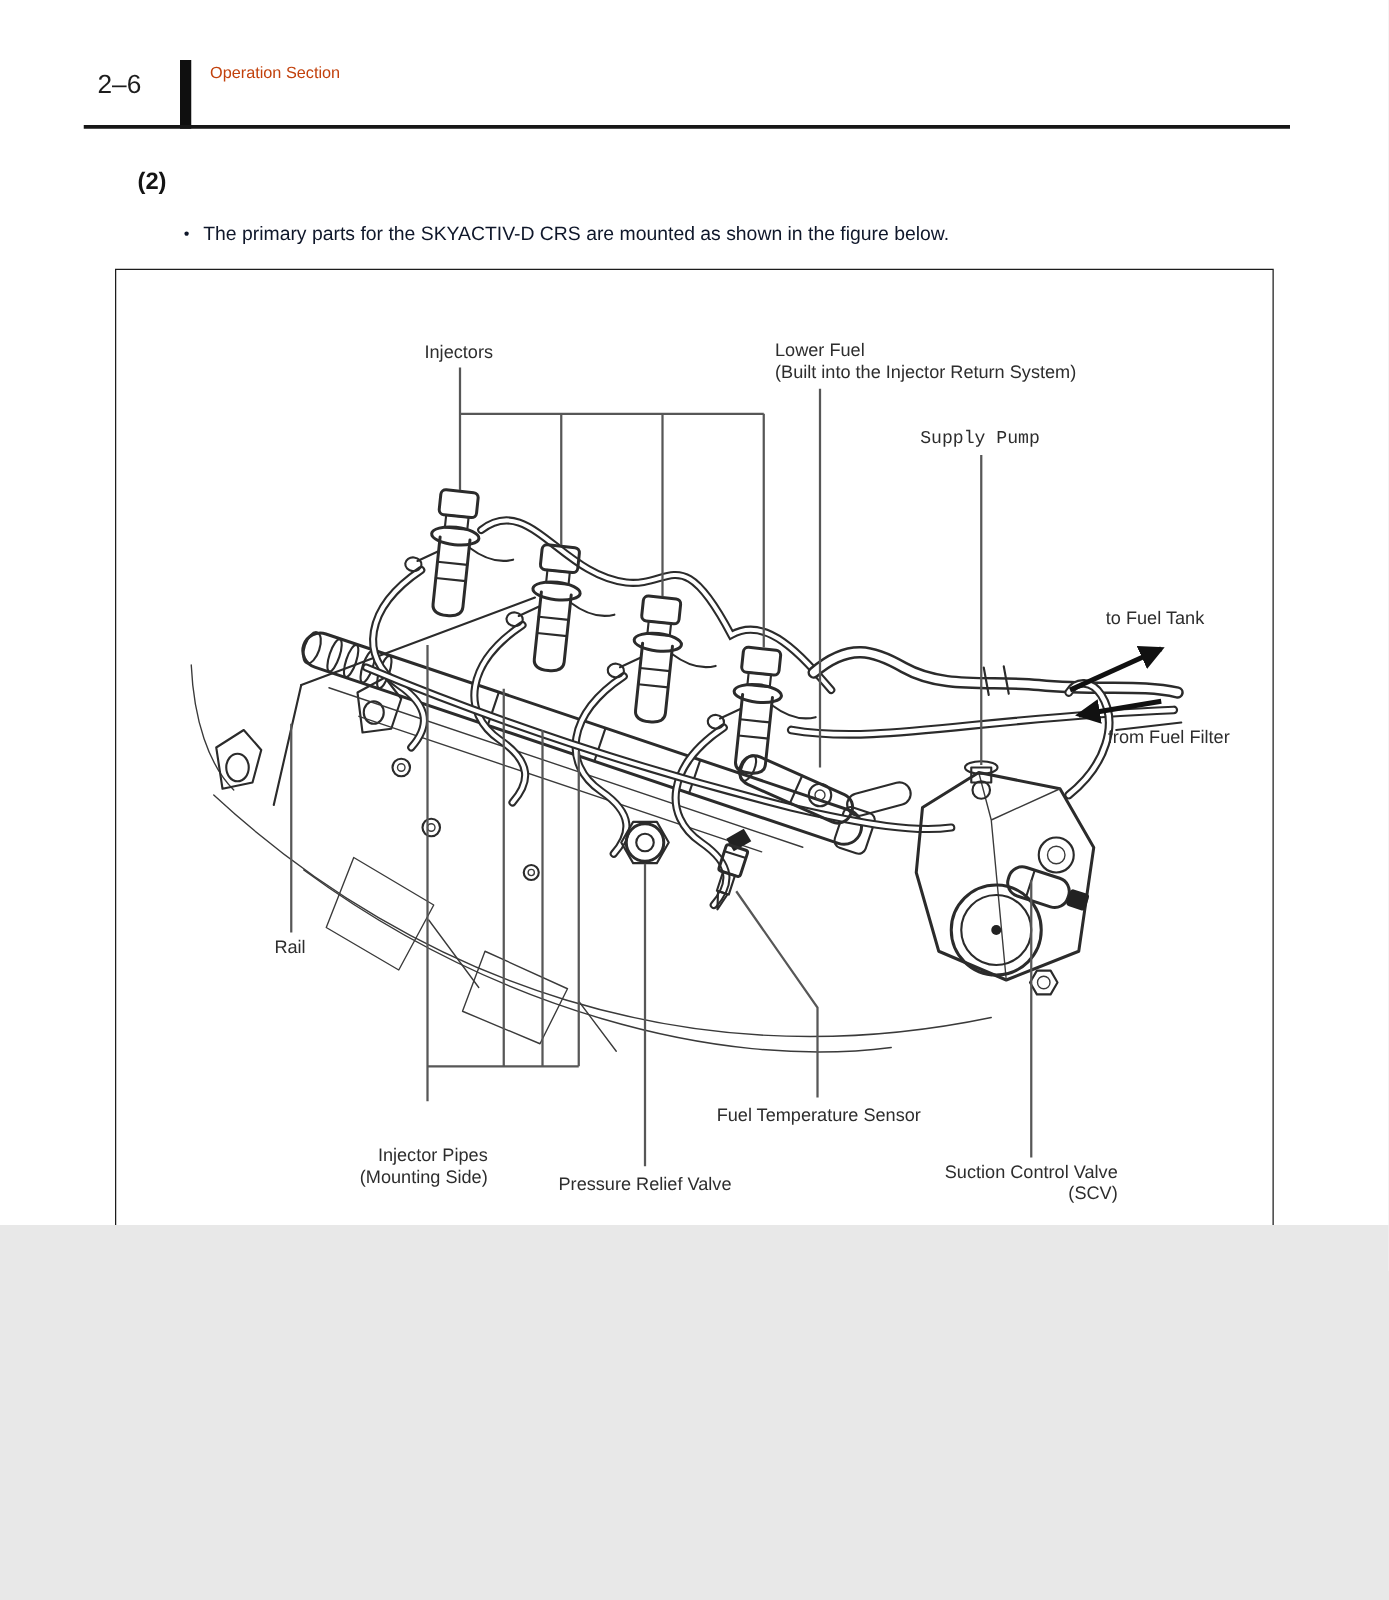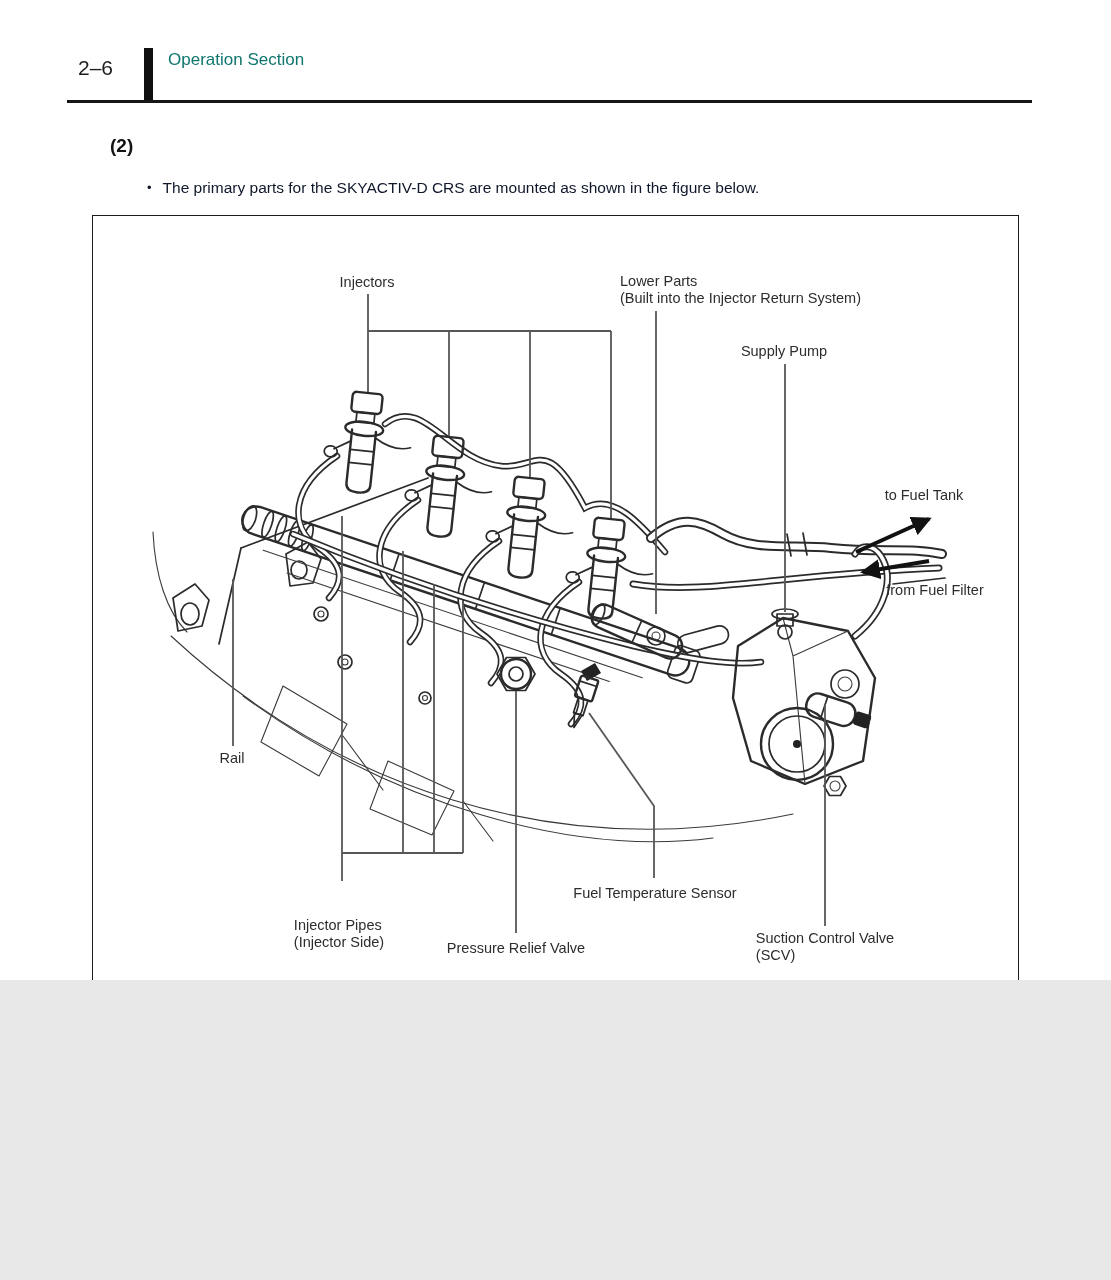--- a/index.html
+++ b/index.html
@@ -4,36 +4,36 @@
 <style>
   html,body{margin:0;padding:0;background:#e8e8e8;}
   .page{
     position:relative;width:1111px;height:980px;background:#ffffff;
     font-family:"Liberation Sans", sans-serif;color:#222;overflow:hidden;
   }
   .abs{position:absolute;}
   
   .page-number{left:78px;top:56px;font-size:21px;color:#1d1d1d;}
   .header-bar{left:144px;top:48px;width:9px;height:55px;background:#0f0f0f;}
-  .section-header{left:168px;top:50px;font-size:17px;color:#0f766e;}
+  .section-header{left:168px;top:50px;font-size:13px;color:#c2410c;}
   .header-rule{left:67px;top:100px;width:965px;height:2.5px;background:#161616;}
   
   .heading-number{left:110px;top:135px;font-size:19px;font-weight:bold;color:#141414;}
   .heading-title{left:163px;top:135px;font-size:19px;font-weight:bold;color:#141414;}
   .bullet-row{left:147px;top:179px;font-size:15.5px;color:#0f172a;}
   .bullet-glyph{display:inline-block;transform:translateY(-1px);font-size:13px;margin-right:11px;}
   
   .figure-box{
     left:92px;top:215px;width:927px;height:796px;
     border:1.6px solid #1c1c1c;background:#fff;box-sizing:border-box;
   }
   .figure-box svg{position:absolute;left:0;top:0;}
   .fig-label{
     position:absolute;font-size:14.5px;line-height:17px;color:#2d2d2d;
-    white-space:nowrap;text-align:left;
+    white-space:nowrap;text-align:right;
   }
   .center-x{transform:translateX(-50%);}
   .left-align{text-align:left;}
   .figure-code{position:absolute;right:6px;top:777px;font-size:12px;color:#333;}
   
   .ln{fill:none;stroke:#2b2b2b;stroke-width:1.7;stroke-linecap:round;stroke-linejoin:round;}
   .lnb{fill:none;stroke:#2b2b2b;stroke-width:2.4;stroke-linecap:round;stroke-linejoin:round;}
   .lnt{fill:none;stroke:#3a3a3a;stroke-width:1.1;stroke-linecap:round;stroke-linejoin:round;}
   .pipe-o{fill:none;stroke:#2b2b2b;stroke-width:6.5;stroke-linecap:round;}
   .pipe-i{fill:none;stroke:#ffffff;stroke-width:3.2;stroke-linecap:round;}
@@ -207,35 +207,35 @@
         <path d="M249,300 V637 M310,335 V637 M341,368 V637 M370,385 V637 M249,637 H370 M249,637 V665"></path>
         <path d="M423,475 V717"></path>
         <path d="M496,497 L561,590 L561,662"></path>
         <path d="M732,488 V710"></path>
       </g>
     </svg>
 
     <div class="fig-label center-x" style="left:274px;top:58px;">Injectors</div>
 
     <div class="fig-label left-align" style="left:527px;top:57px;">
-      <span style="display:block;">Lower Parts</span>
+      <span style="display:block;">Lower Fuel</span>
       <span style="display:block;text-align:right;">(Built into the Injector Return System)</span>
     </div>
 
-    <div class="fig-label center-x" style="left:691px;top:127px;">Supply Pump</div>
+    <div class="fig-label center-x" style="left:691px;top:127px;font-family:Liberation Mono, monospace;">Supply Pump</div>
 
     <div class="fig-label center-x" style="left:831px;top:271px;">to Fuel Tank</div>
 
     <div class="fig-label center-x" style="left:842px;top:366px;">from Fuel Filter</div>
 
     <div class="fig-label center-x" style="left:139px;top:534px;">Rail</div>
 
     <div class="fig-label center-x" style="left:246px;top:669px;">
       <span style="display:block;margin-top:32px;">Injector Pipes</span>
-      <span style="display:block;">(Injector Side)</span>
+      <span style="display:block;">(Mounting Side)</span>
     </div>
 
     <div class="fig-label center-x" style="left:423px;top:724px;">Pressure Relief Valve</div>
 
     <div class="fig-label center-x" style="left:562px;top:669px;">Fuel Temperature Sensor</div>
 
     <div class="fig-label center-x" style="left:732px;top:714px;">
       <span style="display:block;">Suction Control Valve</span>
       <span style="display:block;">(SCV)</span>
     </div>

